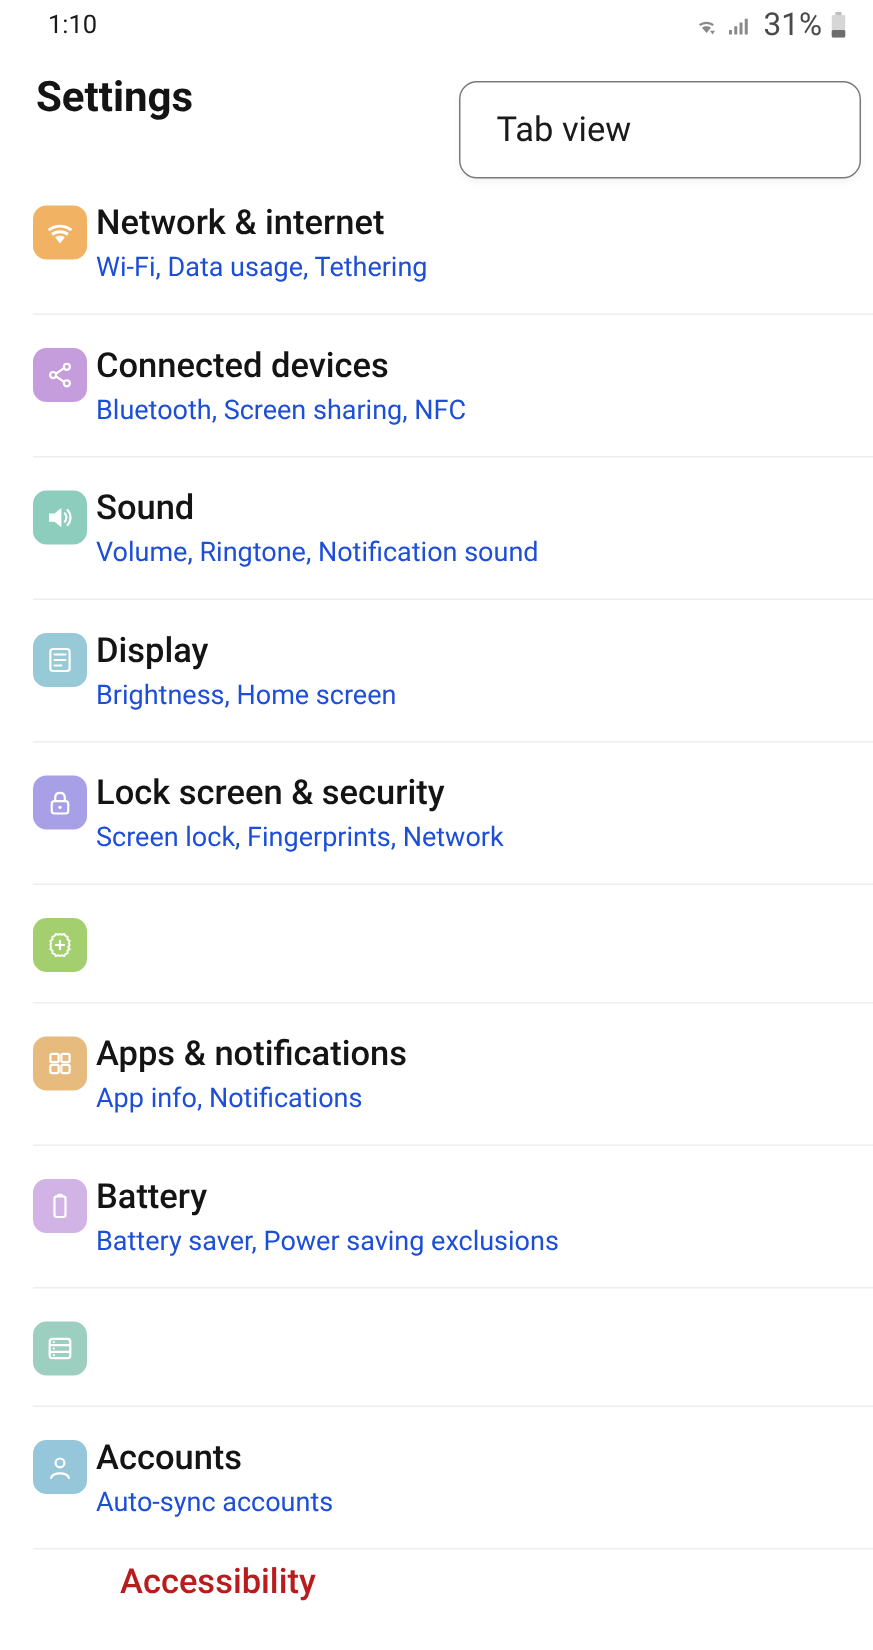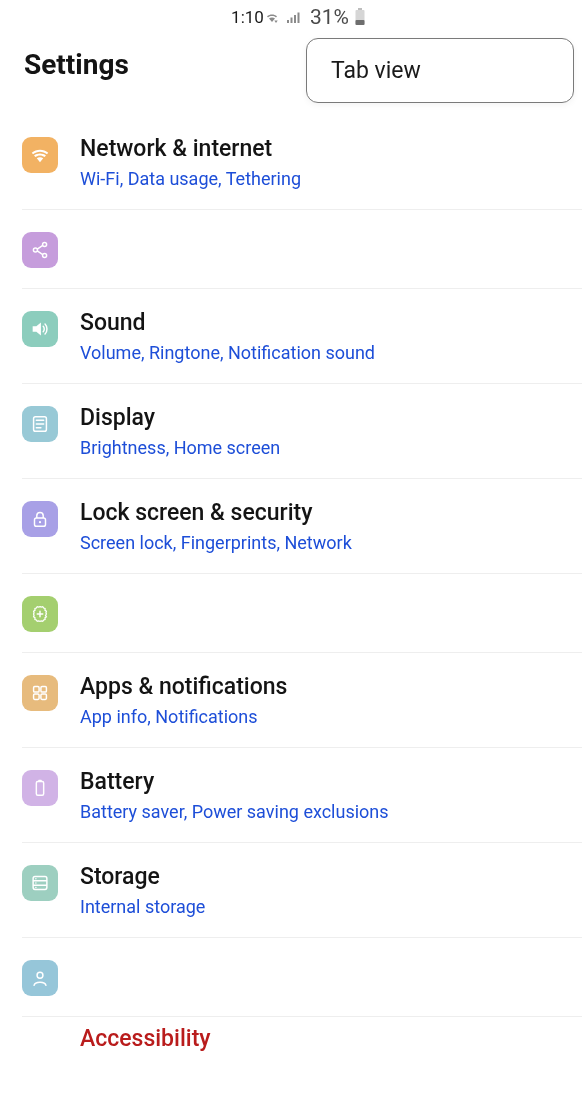--- a/index.html
+++ b/index.html
@@ -8,21 +8,21 @@
       height: 1100px;
       font-family: -apple-system, Roboto, "Helvetica Neue", Arial, sans-serif;
       background: #ffffff;
       overflow: hidden;
       position: relative;
     }
     .status-bar {
       height: 34px;
       display: flex;
       align-items: center;
-      justify-content: center;
+      justify-content: space-between;
       padding: 0 18px 0 32px;
       font-size: 17px;
       color: #1a1a1a;
     }
     .status-time { font-weight: 400; }
     .status-right { display: flex; align-items: center; gap: 6px; }
     .status-icons { display: flex; align-items: center; gap: 4px; color: #6a6a6a; }
     .status-pct { font-size: 21px; color: #4a4a4a; margin-left: 2px; }
     .header {
       display: flex;
@@ -32,39 +32,39 @@
       position: relative;
     }
     .header-title {
       font-size: 28px;
       font-weight: 700;
       color: #141414;
     }
     .tab-view {
       position: absolute;
       right: 8px;
-      top: 4px;
+      top: 20px;
       border: 1px solid #7a7a7a;
       border-radius: 12px;
       padding: 18px 24px 18px 24px;
       width: 268px;
       background: #fff;
       font-size: 23px;
       color: #1a1a1a;
       box-shadow: 0 2px 6px rgba(0,0,0,0.05);
     }
     .list {
       position: relative;
       margin-top: 20px;
     }
     .item {
       display: flex;
       align-items: flex-start;
       padding: 20px 16px 20px 22px;
-      gap: 22px;
+      gap: 6px;
       cursor: pointer;
     }
     .item .icon-wrap {
       width: 36px;
       height: 36px;
       border-radius: 9px;
       display: flex;
       align-items: center;
       justify-content: center;
       flex-shrink: 0;
@@ -164,20 +164,24 @@
 
   <div class="item">
     <div class="icon-wrap bg-purple">
       <svg width="22" height="22" viewBox="0 0 24 24">
           <circle cx="17" cy="6" r="2.2" fill="none" stroke="#fff" stroke-width="1.6"></circle>
           <circle cx="7" cy="12" r="2.2" fill="none" stroke="#fff" stroke-width="1.6"></circle>
           <circle cx="17" cy="18" r="2.2" fill="none" stroke="#fff" stroke-width="1.6"></circle>
           <path d="M9 11 L15 7 M9 13 L15 17" stroke="#fff" stroke-width="1.6"></path>
         </svg>
     </div>
+    <div class="texts">
+      <div class="title">Connected devices</div>
+      <div class="subtitle">Bluetooth, Screen sharing, NFC</div>
+    </div>
   </div>
   <div class="divider"></div>
 
   <div class="item">
     <div class="icon-wrap bg-teal">
       <svg width="22" height="22" viewBox="0 0 24 24">
           <path d="M4 9 L8 9 L13 5 L13 19 L8 15 L4 15 Z" fill="#fff"></path>
           <path d="M15.5 9 C17 10.5 17 13.5 15.5 15 M17.5 6.5 C20.3 9.3 20.3 14.7 17.5 17.5" stroke="#fff" stroke-width="1.6" fill="none" stroke-linecap="round"></path>
         </svg>
     </div>
@@ -260,32 +264,32 @@
   <div class="item">
     <div class="icon-wrap bg-mint">
       <svg width="22" height="22" viewBox="0 0 24 24">
           <rect x="4.5" y="5" width="15" height="14" rx="2" fill="none" stroke="#fff" stroke-width="1.6"></rect>
           <path d="M4.5 9.5 H19.5 M4.5 14.5 H19.5" stroke="#fff" stroke-width="1.6"></path>
           <circle cx="7.5" cy="7.3" r="0.8" fill="#fff"></circle>
           <circle cx="7.5" cy="12" r="0.8" fill="#fff"></circle>
           <circle cx="7.5" cy="16.8" r="0.8" fill="#fff"></circle>
         </svg>
     </div>
-    <div class="texts">
-      <div class="title">Storage</div>
-      <div class="subtitle">Internal storage</div>
-    </div>
   </div>
   <div class="divider"></div>
 
   <div class="item">
     <div class="icon-wrap bg-blue">
       <svg width="22" height="22" viewBox="0 0 24 24">
           <circle cx="12" cy="9" r="3.2" fill="none" stroke="#fff" stroke-width="1.6"></circle>
           <path d="M5.5 20 C6.5 15.5 17.5 15.5 18.5 20" fill="none" stroke="#fff" stroke-width="1.6" stroke-linecap="round"></path>
         </svg>
     </div>
+    <div class="texts">
+      <div class="title">Accounts</div>
+      <div class="subtitle">Auto-sync accounts</div>
+    </div>
   </div>
   <div class="divider"></div>
 
   <div class="partial">Accessibility</div>
 
 </div>
 
 </body></html>

